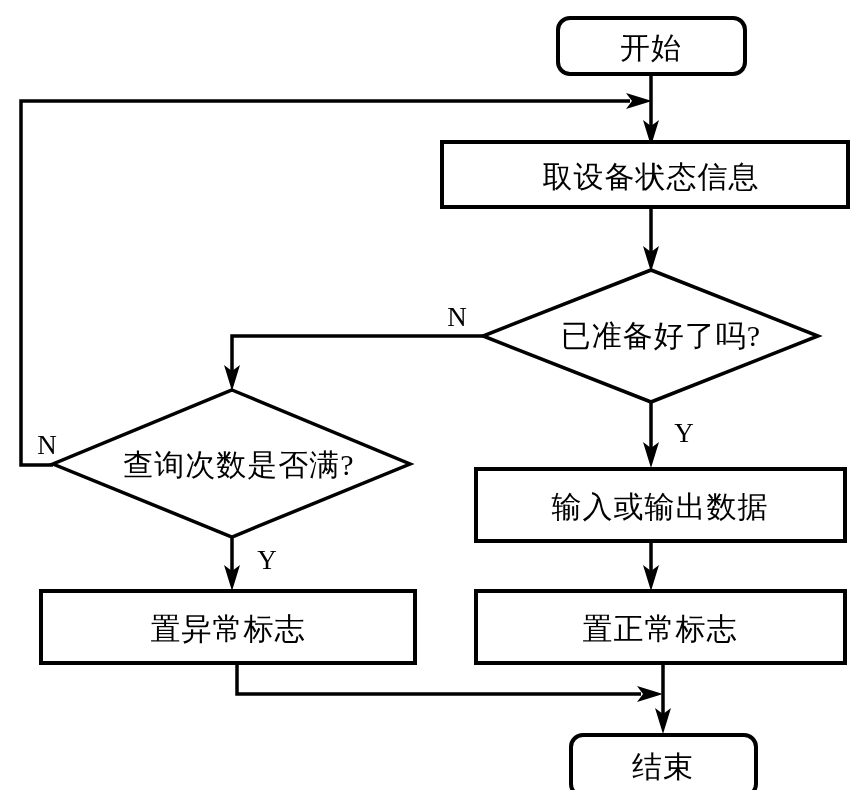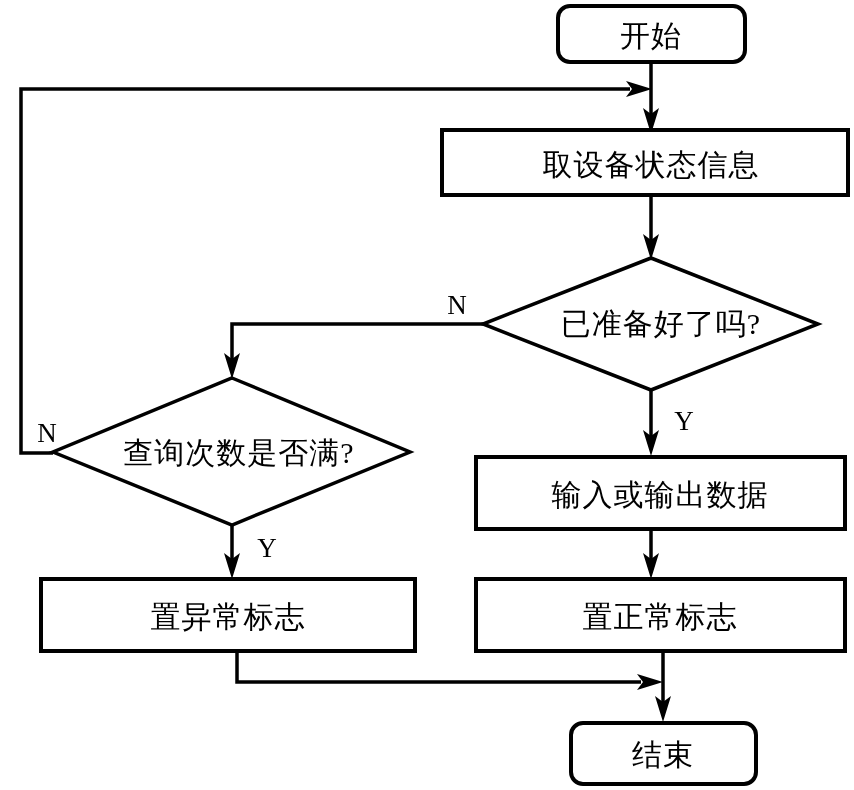--- a/index.html
+++ b/index.html
@@ -11,20 +11,21 @@
   body {
     width: 854px;
     height: 790px;
     font-family: "Liberation Serif", "DejaVu Serif", serif;
     overflow: hidden;
   }
   #flowchart-root {
     position: relative;
     width: 854px;
     height: 566px;
+    margin-top: 12px;
   }
   svg#flow-svg {
     display: block;
     width: 854px;
     height: 790px;
   }
   .node-shape {
     fill: #ffffff;
     stroke: #000000;
     stroke-width: 4;

